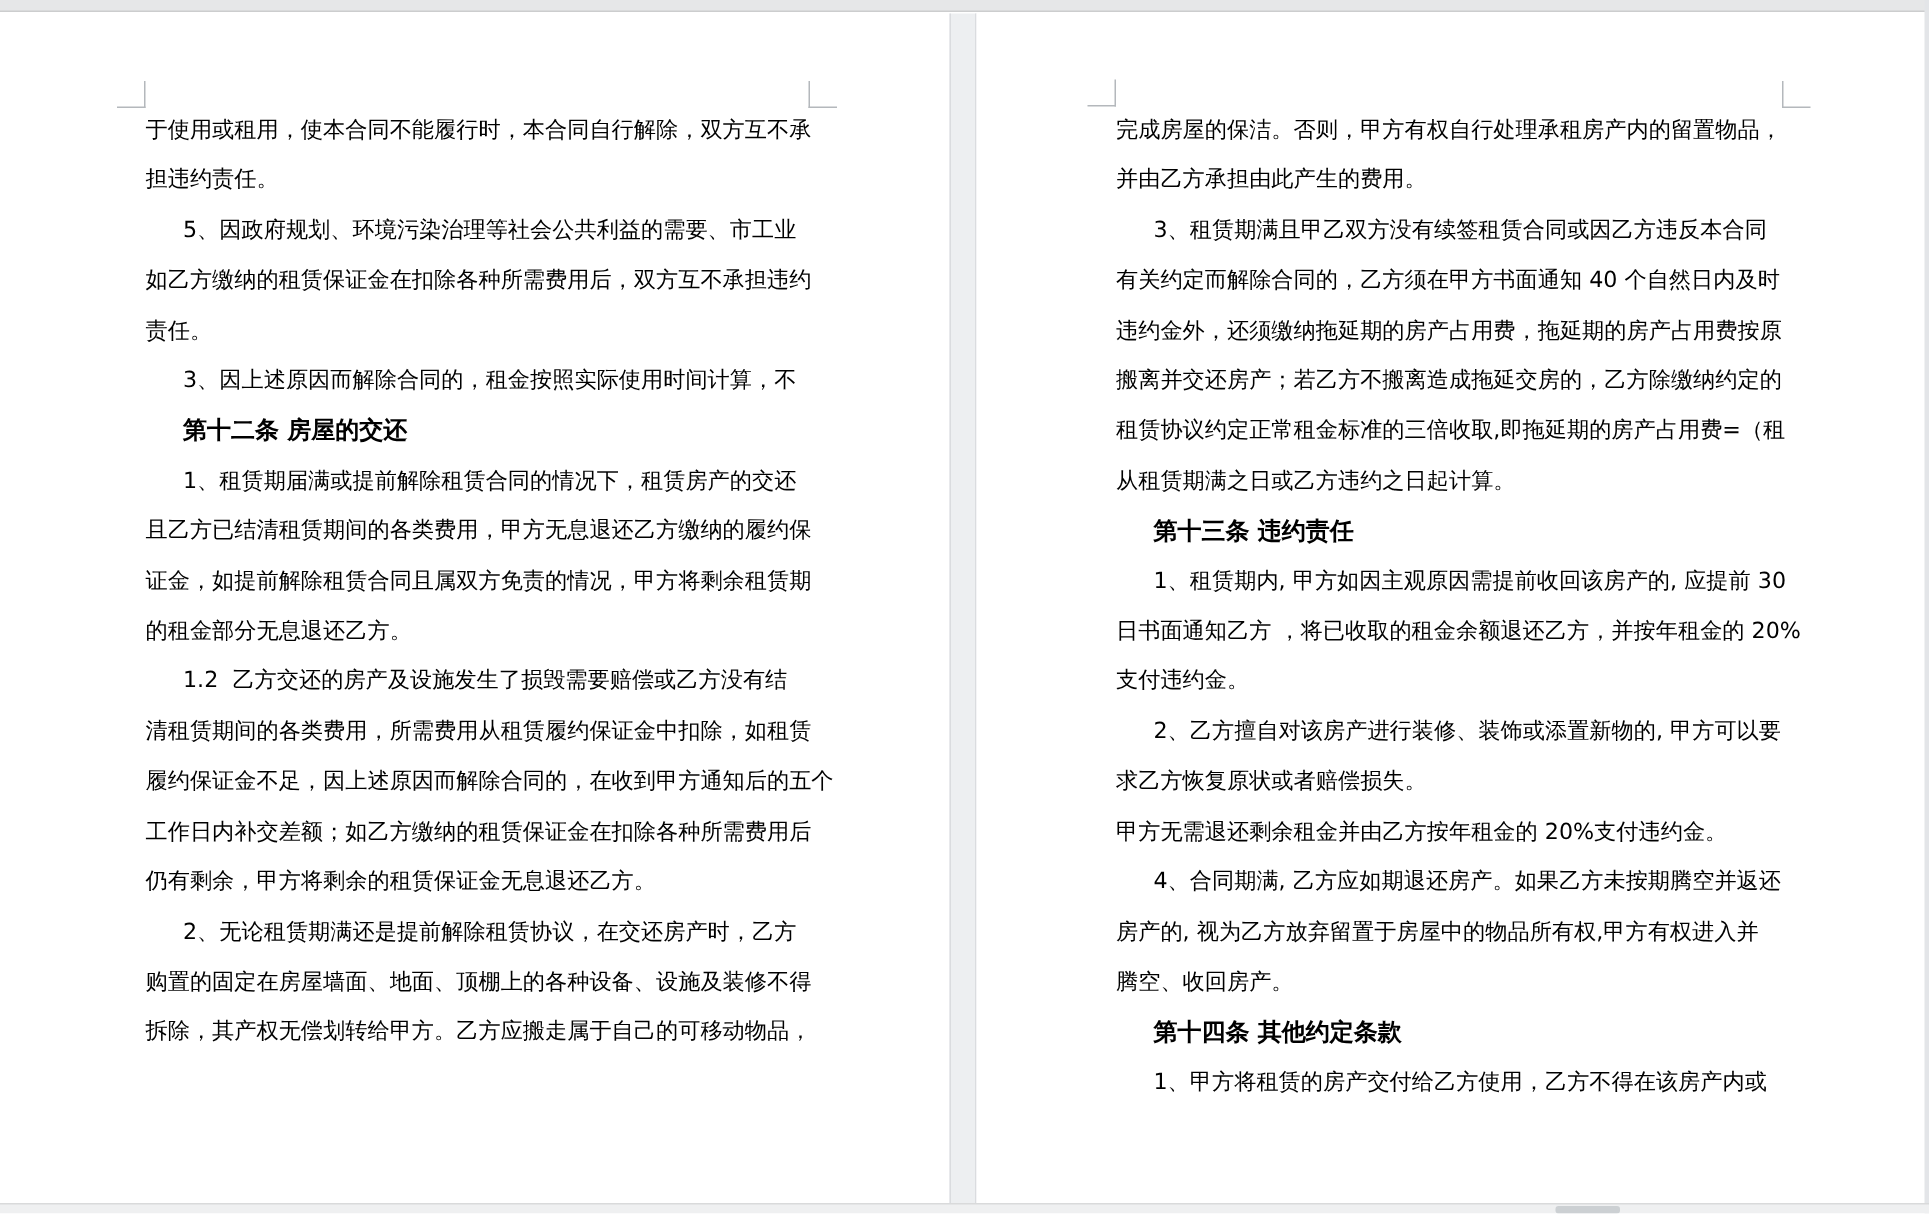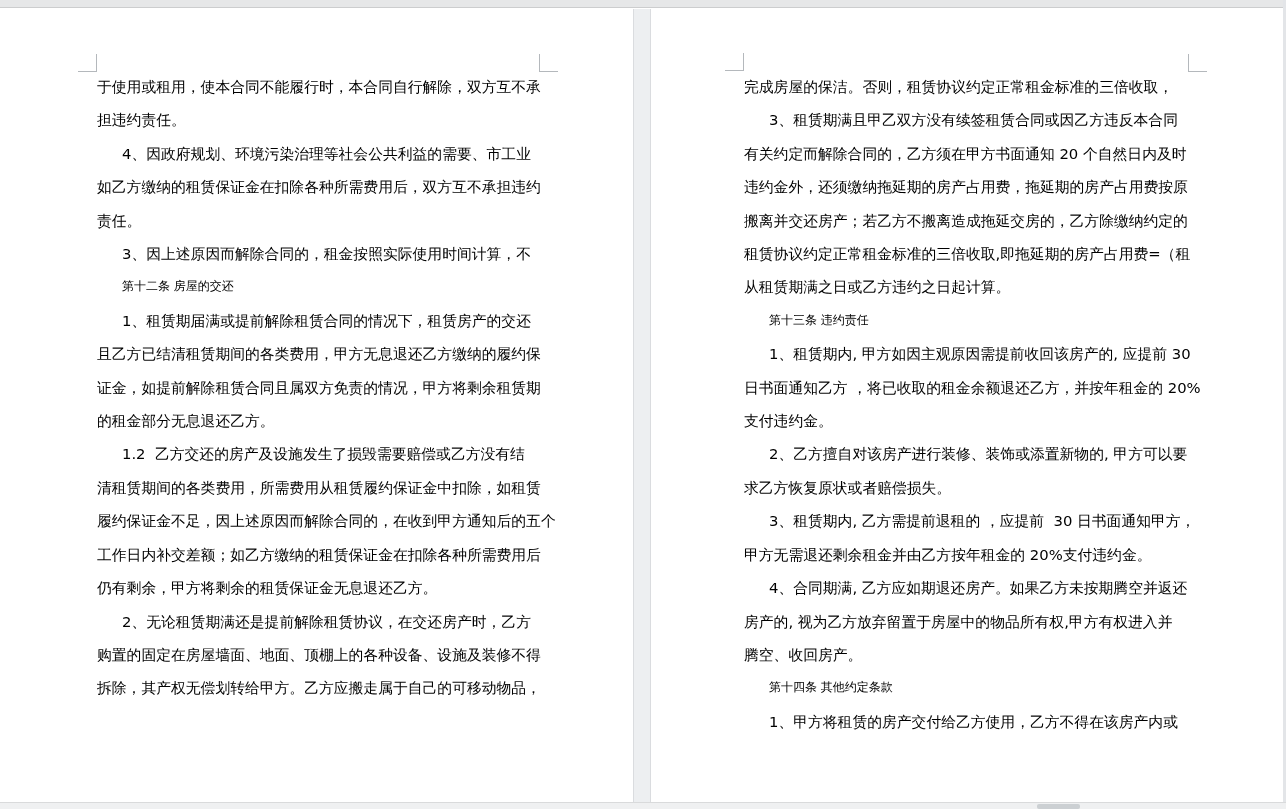--- a/index.html
+++ b/index.html
@@ -59,36 +59,36 @@
   .page-left  .text-block { left: 97px; width: 446px; }
   .page-right .text-block { left: 93px; width: 448px; }
   .line {
     font-size: 14.8px;
     line-height: 33.4px;
     letter-spacing: 0px;
     white-space: pre;
     color: #000;
   }
   .line.indent { padding-left: 25px; }
-  .line.bold { font-weight: normal; font-size: 12px; }
+  .line.bold { font-weight: bold; font-size: 16px; }
 </style>
 </head>
 <body>
 
 <div class="canvas">
 
   <div class="top-strip"></div>
 
   <div class="page page-left">
     <div class="mark br" style="left:78px;  top:45px;"></div>
     <div class="mark bl" style="left:539px; top:45px;"></div>
     <div class="text-block">
         <div class="line">于使用或租用，使本合同不能履行时，本合同自行解除，双方互不承</div>
         <div class="line">担违约责任。</div>
-        <div class="line indent">4、因政府规划、环境污染治理等社会公共利益的需要、市工业</div>
+        <div class="line indent">5、因政府规划、环境污染治理等社会公共利益的需要、市工业</div>
         <div class="line">如乙方缴纳的租赁保证金在扣除各种所需费用后，双方互不承担违约</div>
         <div class="line">责任。</div>
         <div class="line indent">3、因上述原因而解除合同的，租金按照实际使用时间计算，不</div>
         <div class="line bold indent">第十二条 房屋的交还</div>
         <div class="line indent">1、租赁期届满或提前解除租赁合同的情况下，租赁房产的交还</div>
         <div class="line">且乙方已结清租赁期间的各类费用，甲方无息退还乙方缴纳的履约保</div>
         <div class="line">证金，如提前解除租赁合同且属双方免责的情况，甲方将剩余租赁期</div>
         <div class="line">的租金部分无息退还乙方。</div>
         <div class="line indent">1.2  乙方交还的房产及设施发生了损毁需要赔偿或乙方没有结</div>
         <div class="line">清租赁期间的各类费用，所需费用从租赁履约保证金中扣除，如租赁</div>
@@ -100,34 +100,34 @@
         <div class="line">拆除，其产权无偿划转给甲方。乙方应搬走属于自己的可移动物品，</div>
       </div>
   </div>
 
   <div class="gutter"></div>
 
   <div class="page page-right">
     <div class="mark br" style="left:74px;  top:44px;"></div>
     <div class="mark bl" style="left:537px; top:45px;"></div>
     <div class="text-block">
-        <div class="line">完成房屋的保洁。否则，租赁协议约定正常租金标准的三倍收取，</div>
+        <div class="line">完成房屋的保洁。否则，甲方有权自行处理承租房产内的留置物品，</div>
+        <div class="line">并由乙方承担由此产生的费用。</div>
         <div class="line indent">3、租赁期满且甲乙双方没有续签租赁合同或因乙方违反本合同</div>
-        <div class="line">有关约定而解除合同的，乙方须在甲方书面通知 20 个自然日内及时</div>
+        <div class="line">有关约定而解除合同的，乙方须在甲方书面通知 40 个自然日内及时</div>
         <div class="line">违约金外，还须缴纳拖延期的房产占用费，拖延期的房产占用费按原</div>
         <div class="line">搬离并交还房产；若乙方不搬离造成拖延交房的，乙方除缴纳约定的</div>
         <div class="line">租赁协议约定正常租金标准的三倍收取,即拖延期的房产占用费=（租</div>
         <div class="line">从租赁期满之日或乙方违约之日起计算。</div>
         <div class="line bold indent">第十三条 违约责任</div>
         <div class="line indent">1、租赁期内, 甲方如因主观原因需提前收回该房产的, 应提前 30</div>
         <div class="line">日书面通知乙方 ，将已收取的租金余额退还乙方，并按年租金的 20%</div>
         <div class="line">支付违约金。</div>
         <div class="line indent">2、乙方擅自对该房产进行装修、装饰或添置新物的, 甲方可以要</div>
         <div class="line">求乙方恢复原状或者赔偿损失。</div>
-        <div class="line indent">3、租赁期内, 乙方需提前退租的 ，应提前  30 日书面通知甲方，</div>
         <div class="line">甲方无需退还剩余租金并由乙方按年租金的 20%支付违约金。</div>
         <div class="line indent">4、合同期满, 乙方应如期退还房产。如果乙方未按期腾空并返还</div>
         <div class="line">房产的, 视为乙方放弃留置于房屋中的物品所有权,甲方有权进入并</div>
         <div class="line">腾空、收回房产。</div>
         <div class="line bold indent">第十四条 其他约定条款</div>
         <div class="line indent">1、甲方将租赁的房产交付给乙方使用，乙方不得在该房产内或</div>
       </div>
   </div>
 
   <div class="v-sliver"></div>

